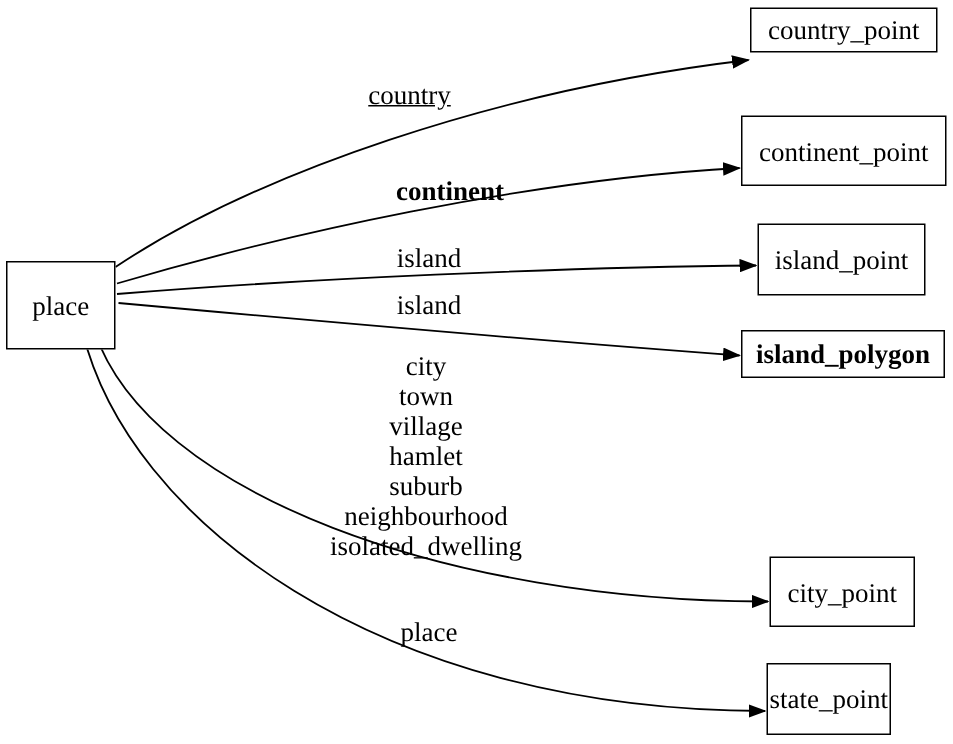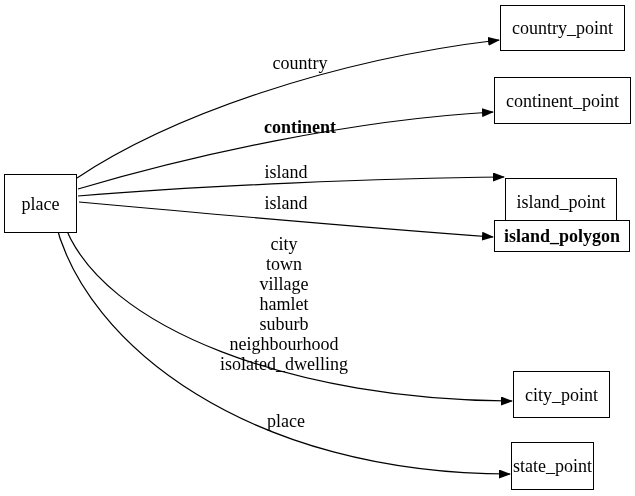--- a/index.html
+++ b/index.html
@@ -34,36 +34,36 @@
     border: 1.5px solid #000000;
     background: #ffffff;
     display: flex;
     align-items: center;
     justify-content: center;
     font-size: 18px;
     line-height: 20px;
     white-space: nowrap;
   }
   .n-place          { left: 4px;   top: 174px; width: 73px;  height: 59px; }
-  .n-country_point  { left: 500px; top: 5px;   width: 125px; height: 46px; }
+  .n-country_point  { left: 500px; top: 5px;   width: 125px; height: 30px; }
   .n-continent_point{ left: 494px; top: 77px;  width: 137px; height: 47px; }
-  .n-island_point   { left: 505px; top: 149px; width: 112px; height: 48px; margin-top: 29px; }
+  .n-island_point   { left: 505px; top: 149px; width: 112px; height: 48px; }
   .n-island_polygon { left: 494px; top: 220px; width: 136px; height: 32px; font-weight: bold; }
   .n-city_point     { left: 513px; top: 371px; width: 97px;  height: 47px; }
   .n-state_point    { left: 511px; top: 442px; width: 83px; height: 48px; }
 
   .edge-label {
     position: absolute;
     transform: translateX(-50%);
     font-size: 18px;
     line-height: 20px;
     text-align: center;
     white-space: nowrap;
   }
-  .lbl-country   { left: 300px; top: 53px; }
+  .lbl-country   { left: 273px; top: 53px; text-decoration: underline; }
   .lbl-continent { left: 300px; top: 117px; font-weight: bold; }
   .lbl-island1   { left: 286px; top: 162px; }
   .lbl-island2   { left: 286px; top: 193px; }
   .lbl-city-group{ left: 284px; top: 234px; }
   .lbl-state     { left: 286px; top: 411px; }
   .edge-label span { display: block; }
 </style>
 </head>
 <body>
 

